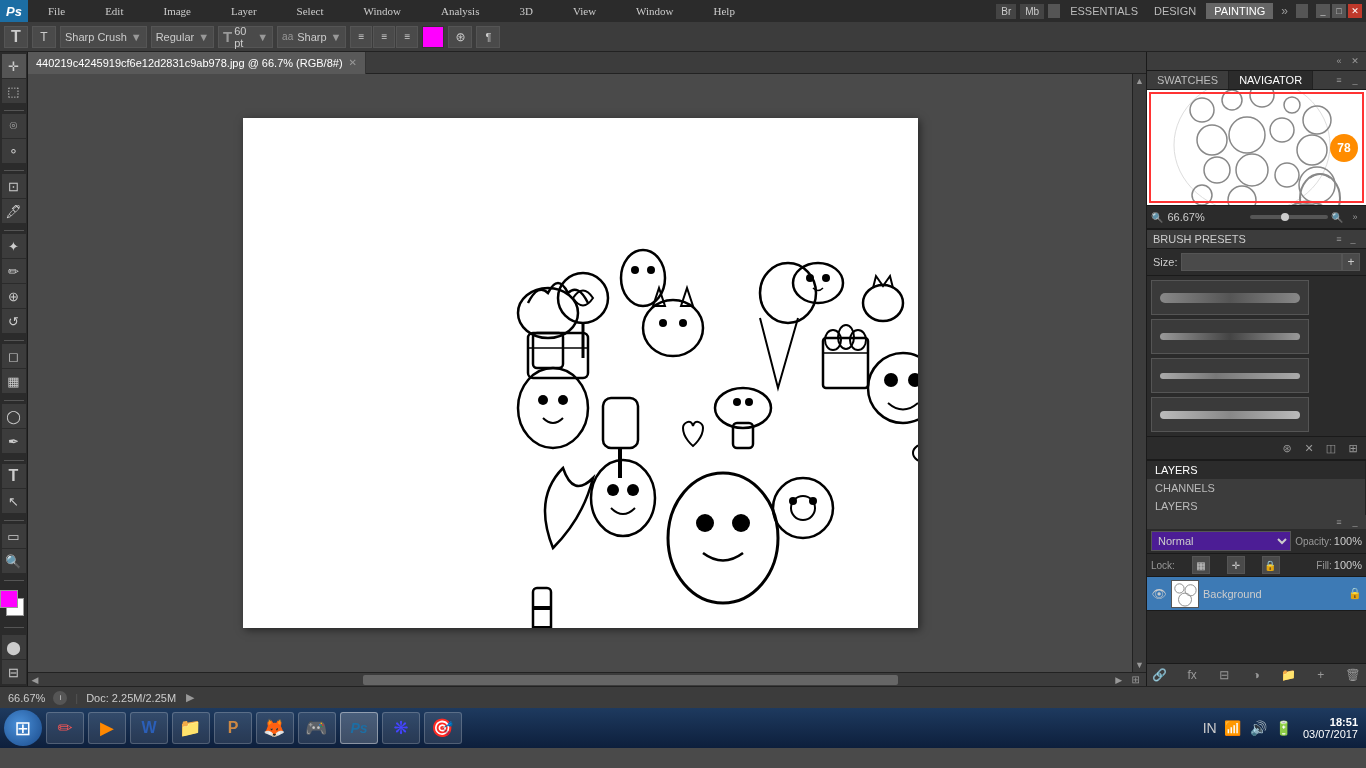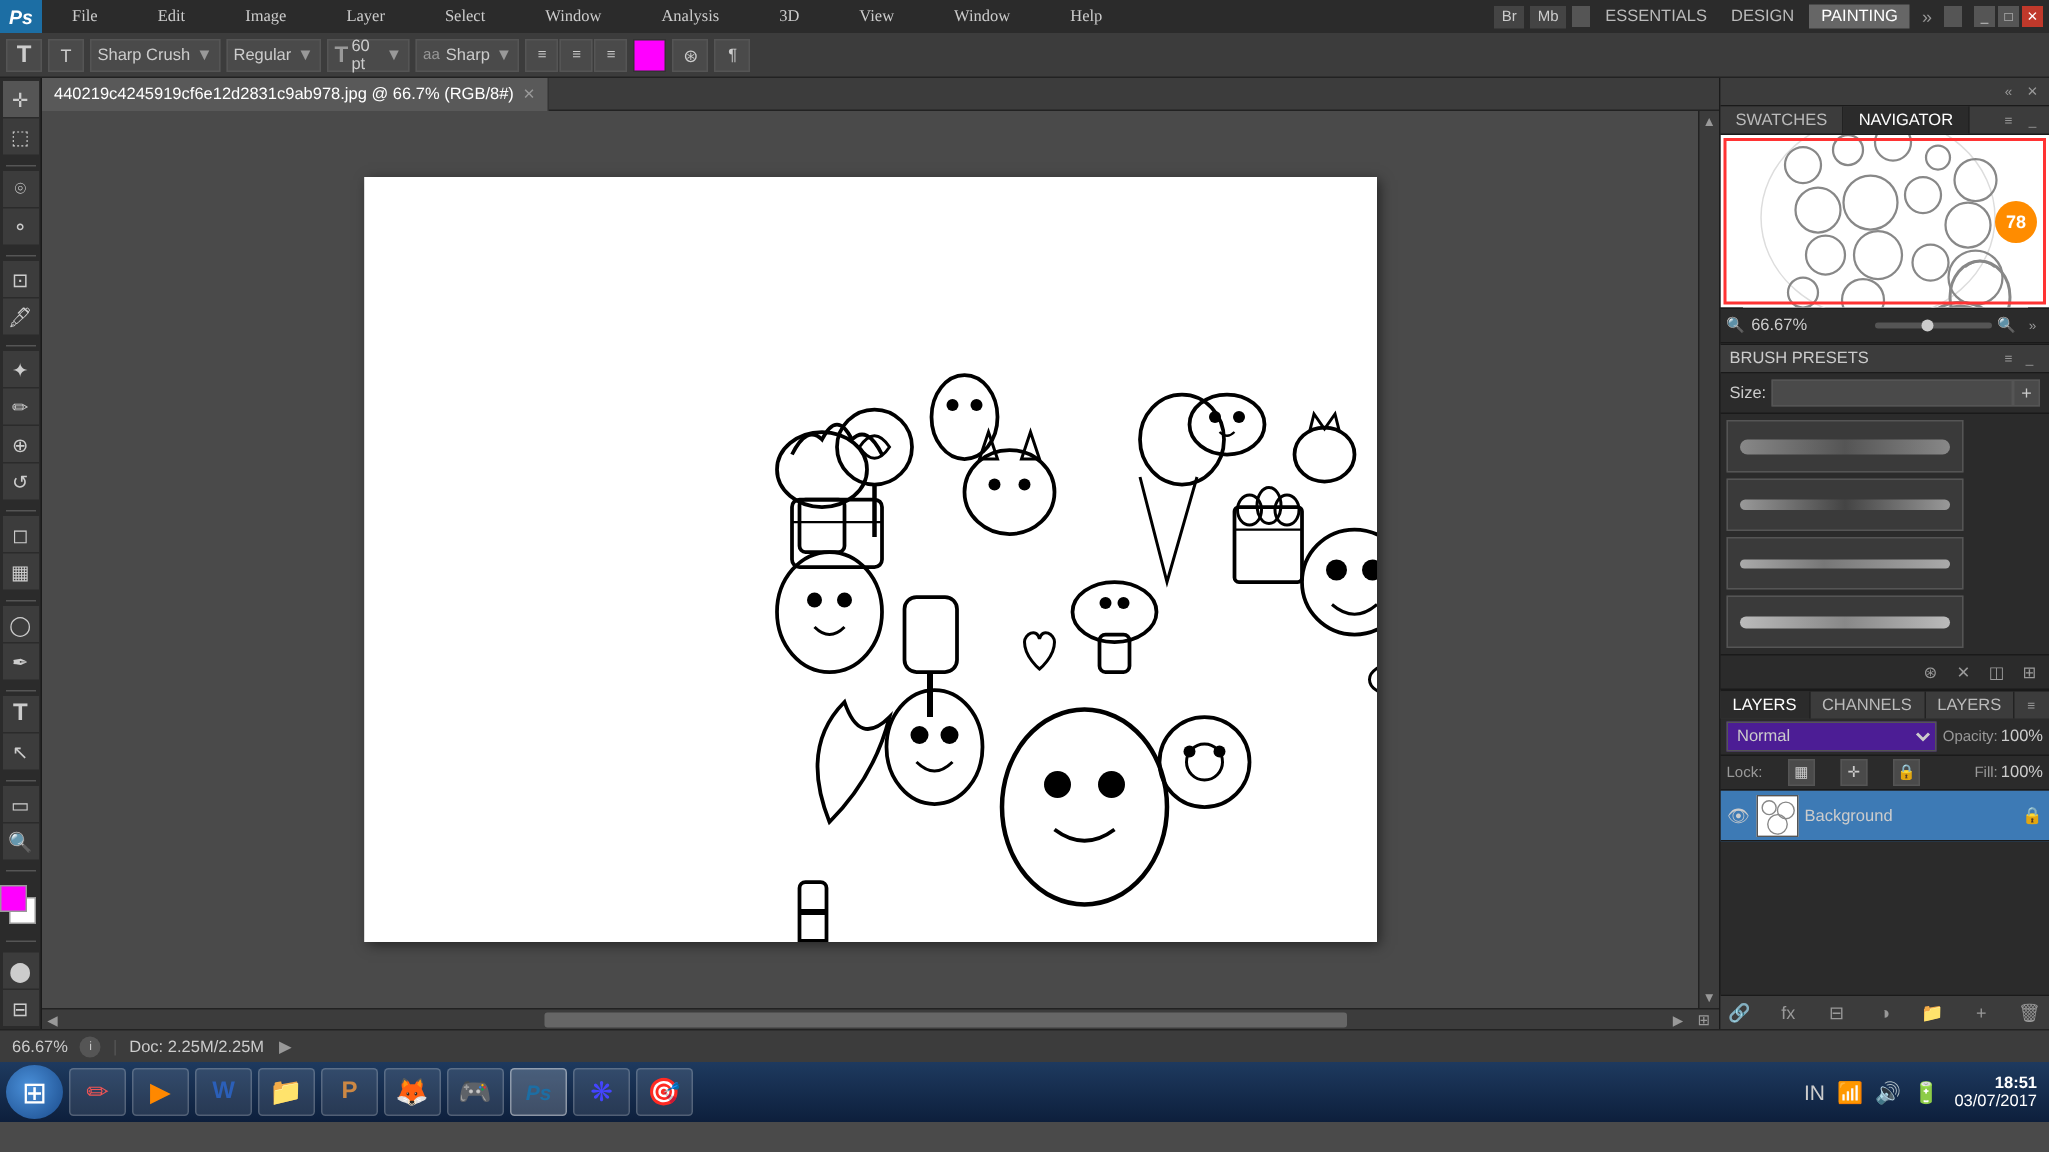--- a/index.html
+++ b/index.html
@@ -141,21 +141,21 @@
     .brush-stroke { width: 140px; height: 8px; border-radius: 4px; }
     .brush-stroke-1 { background: linear-gradient(to right, #888, #555, #888); height: 10px; border-radius: 5px; }
     .brush-stroke-2 { background: linear-gradient(to right, #999 0%, #666 30%, #444 50%, #666 70%, #999 100%); height: 7px; }
     .brush-stroke-3 { background: linear-gradient(to right, #aaa 0%, #777 40%, #aaa 100%); height: 6px; border-radius: 3px; }
     .brush-stroke-4 { background: linear-gradient(to right, #bbb, #888 50%, #bbb); height: 8px; border-radius: 4px; }
     .panel-icon-btn { width: 18px; height: 18px; display: flex; align-items: center; justify-content: center; color: #999; cursor: pointer; font-size: 11px; }
 
     
     .layers-panel { flex: 1; display: flex; flex-direction: column; min-height: 120px; }
     .layers-tabs {
-      display: flex; background: #3c3c3c; border-top: 1px solid #1a1a1a;
+      display: flex; background: #3c3c3c; border-top: 1px solid #1a1a1a; flex-direction: column;
     }
     .layers-tab {
       padding: 3px 8px; color: #bbb; font-size: 11px; cursor: pointer;
       border-right: 1px solid #222;
     }
     .layers-tab.active { background: #2b2b2b; color: white; }
     .layers-options {
       display: flex; align-items: center; padding: 2px 4px; gap: 4px; border-bottom: 1px solid #1a1a1a;
     }
     .blend-mode-select {

